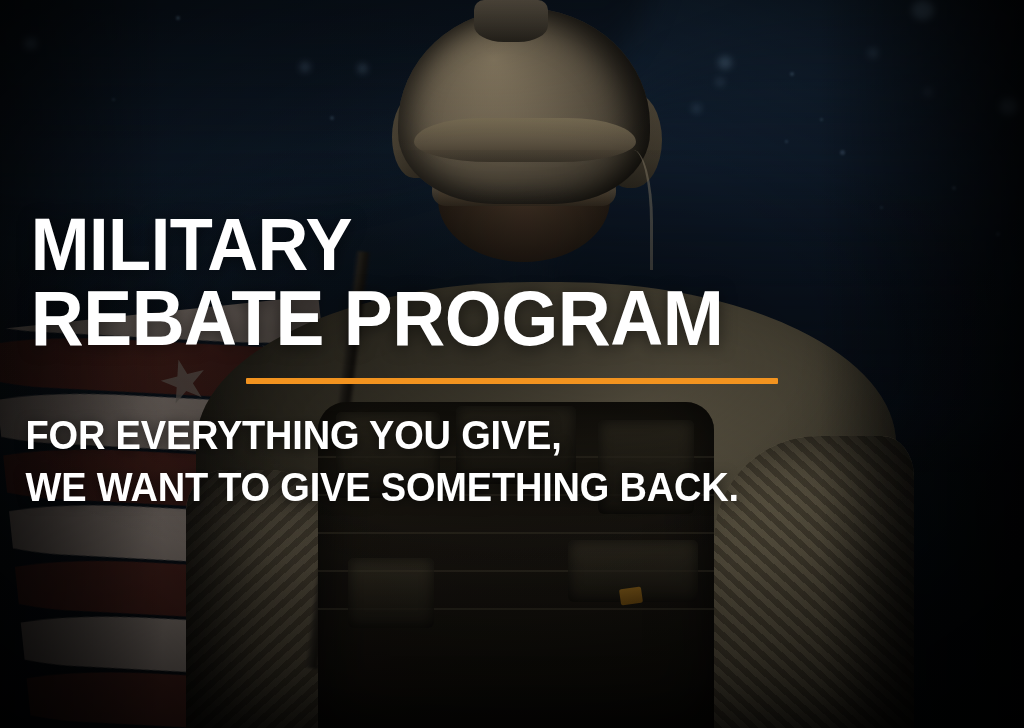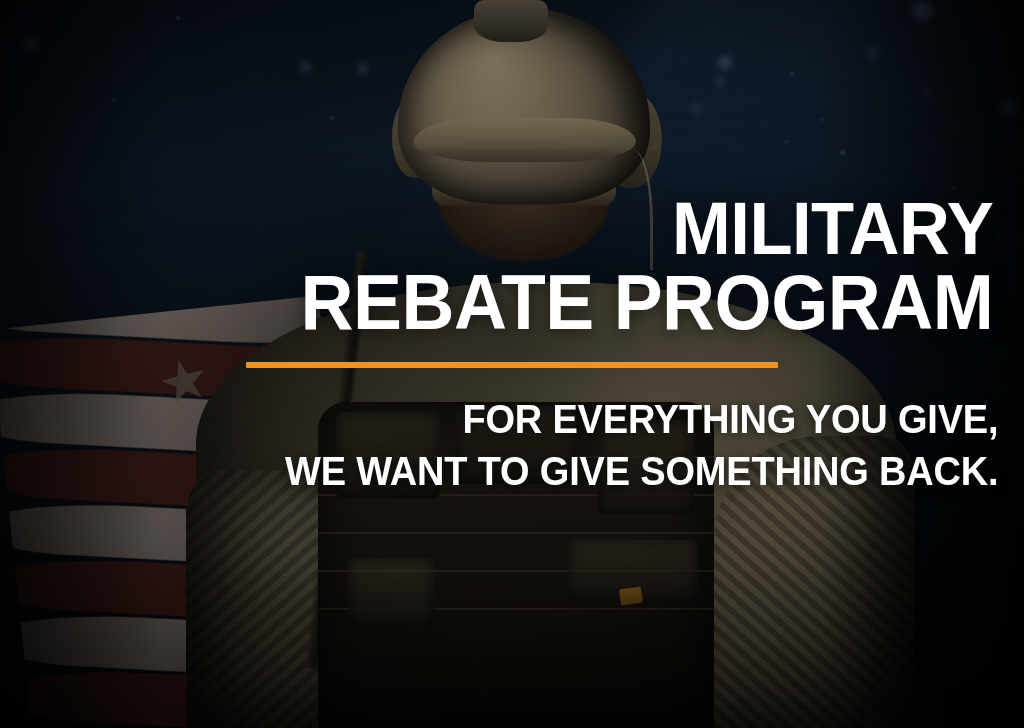--- a/index.html
+++ b/index.html
@@ -228,22 +228,22 @@
   .text-scrim {
     position: absolute;
     left: 0; right: 0; top: 150px; height: 420px;
     background: radial-gradient(ellipse 620px 230px at 50% 48%, rgba(0,0,0,.46) 0%, rgba(0,0,0,.18) 62%, rgba(0,0,0,0) 100%);
   }
 
   
   .content {
     position: absolute;
     left: 0; right: 0;
-    top: 192px;
-    text-align: right;
+    top: 208px;
+    text-align: left;
     z-index: 6;
   }
   .headline {
     color: #ffffff;
     font-family: "Liberation Sans", sans-serif;
     font-weight: bold;
     font-size: 75px;
     line-height: 0.97;
     letter-spacing: -0.5px;
     margin: 0;

